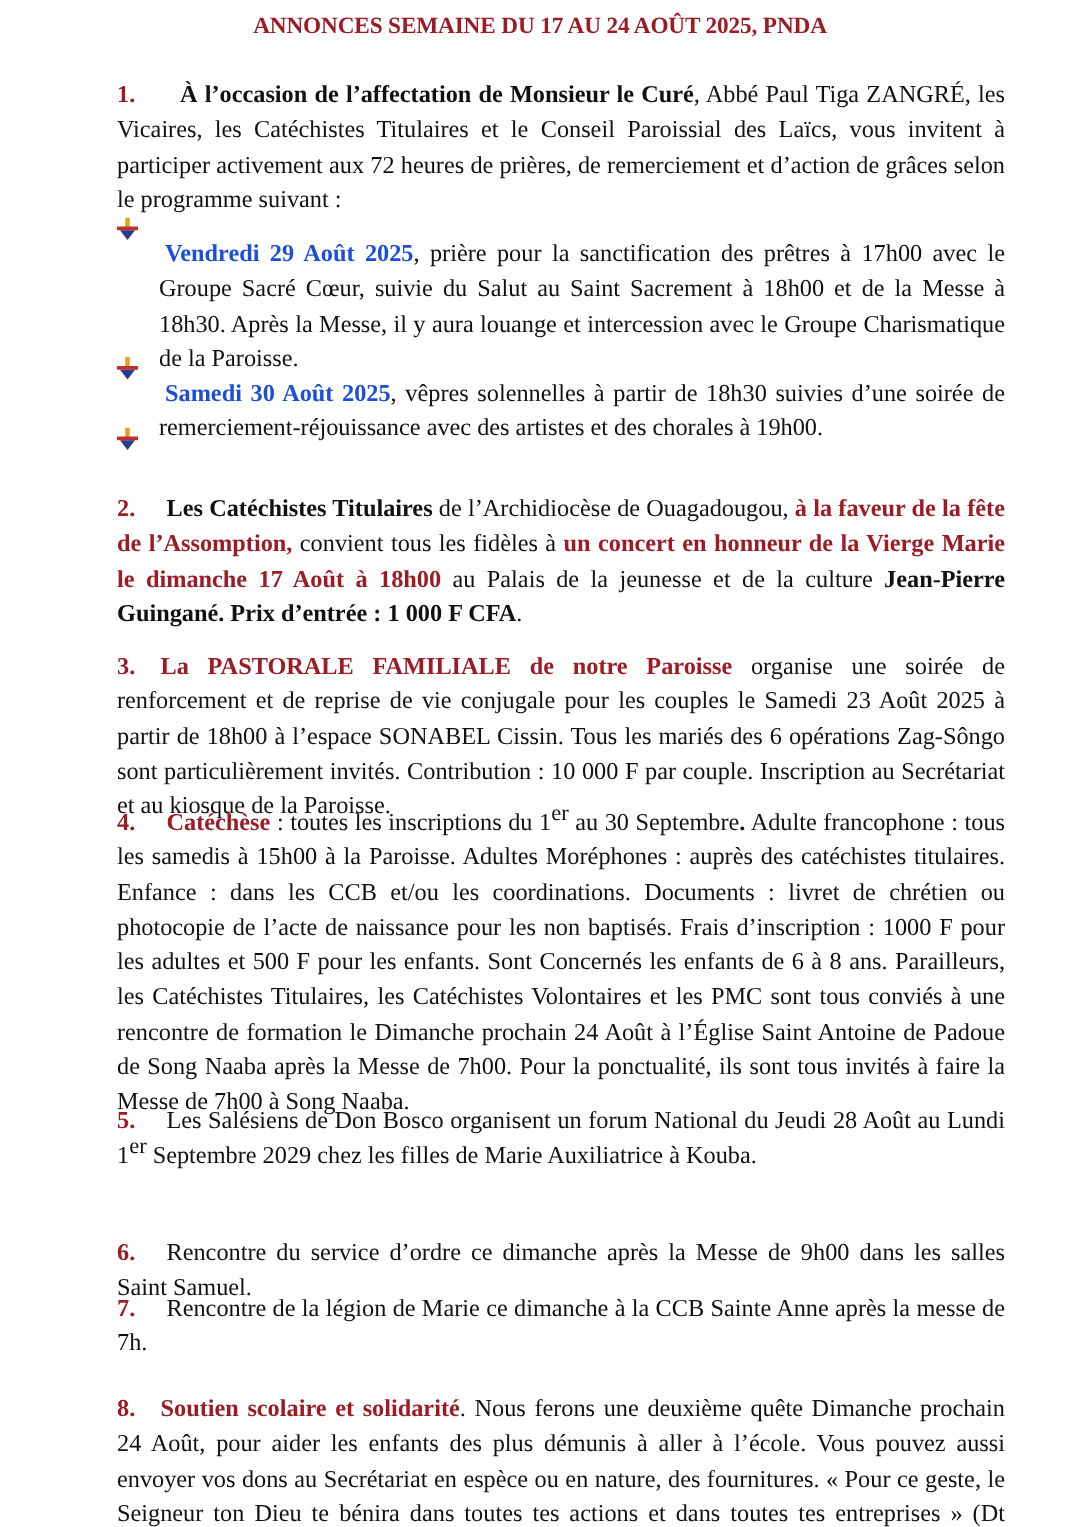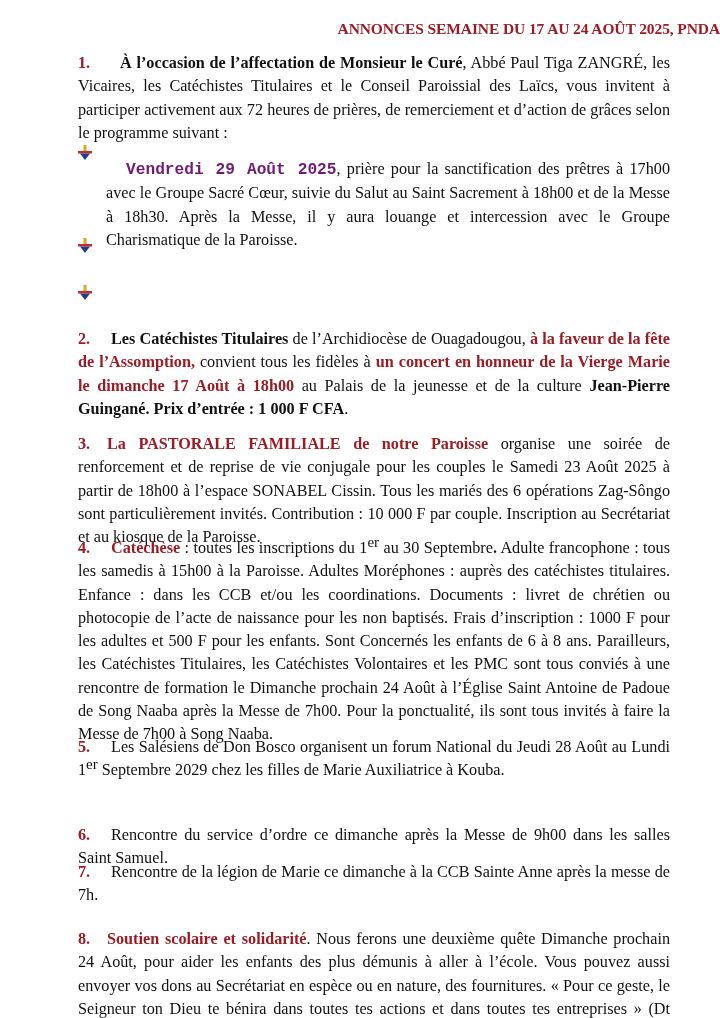--- a/index.html
+++ b/index.html
@@ -5,33 +5,33 @@
   html, body { margin: 0; padding: 0; background: #ffffff; }
   body {
     width: 720px; height: 1018px; overflow: hidden;
     font-family: "Liberation Serif", "DejaVu Serif", serif;
     color: #111111;
     font-size: 16.2px;
     line-height: 23.3px;
   }
   .page { position: relative; padding: 0 0 0 0; }
   .title {
-    position: absolute; top: 17px; left: 0; width: 720px;
-    text-align: right; font-weight: bold; color: #9b1c24;
+    position: absolute; top: 6px; left: 0; width: 720px;
+    text-align: center; font-weight: bold; color: #9b1c24;
     font-size: 15.5px; letter-spacing: -0.1px;
   }
   .sec { position: absolute; left: 78px; width: 592px; text-align: justify; }
   .sec p { margin: 0; }
   .num { color: #9b1c24; font-weight: bold; display: inline-block; }
   .red { color: #9b1c24; font-weight: bold; }
   .b { font-weight: bold; }
   .bullet { position: absolute; left: 78px; width: 592px; }
   .bullet .ic { position: absolute; left: 0; top: 3px; width: 14px; height: 16px; }
   .bullet .txt { margin-left: 28px; text-align: justify; }
-  .bullet .txt .lead { color: #701a75; font-weight: bold; margin-left: 20px; font-family: Liberation Mono, monospace; }
+  .bullet .txt .lead { color: #1d4ed8; font-weight: bold; margin-left: 4px; }
   sup { font-size: 15px; line-height: 0; vertical-align: super; }
 </style>
 </head>
 <body>
 
 <div class="page">
 
   <div class="title">ANNONCES SEMAINE DU 17 AU 24 AOÛT 2025, PNDA</div>
 
   <div class="sec" style="top:52px;">
@@ -52,20 +52,21 @@
   </div>
 
   <div class="bullet" style="top:235px;">
     <span class="ic">
       <svg width="14" height="16" viewBox="0 0 14 16">
           <rect x="5.5" y="0" width="3" height="7" fill="#e8a020"></rect>
           <rect x="0" y="6" width="14" height="2.5" fill="#c0302a"></rect>
           <polygon points="2,8.5 12,8.5 7,15" fill="#2a3a8c"></polygon>
         </svg>
     </span>
+    <p class="txt"><span class="lead">Samedi 30 Août 2025</span><span>, vêpres solennelles à partir de 18h30 suivies d’une soirée de remerciement-réjouissance avec des artistes et des chorales à 19h00.</span></p>
   </div>
 
   <div class="bullet" style="top:282px;">
     <span class="ic">
       <svg width="14" height="16" viewBox="0 0 14 16">
           <rect x="5.5" y="0" width="3" height="7" fill="#e8a020"></rect>
           <rect x="0" y="6" width="14" height="2.5" fill="#c0302a"></rect>
           <polygon points="2,8.5 12,8.5 7,15" fill="#2a3a8c"></polygon>
         </svg>
     </span>

